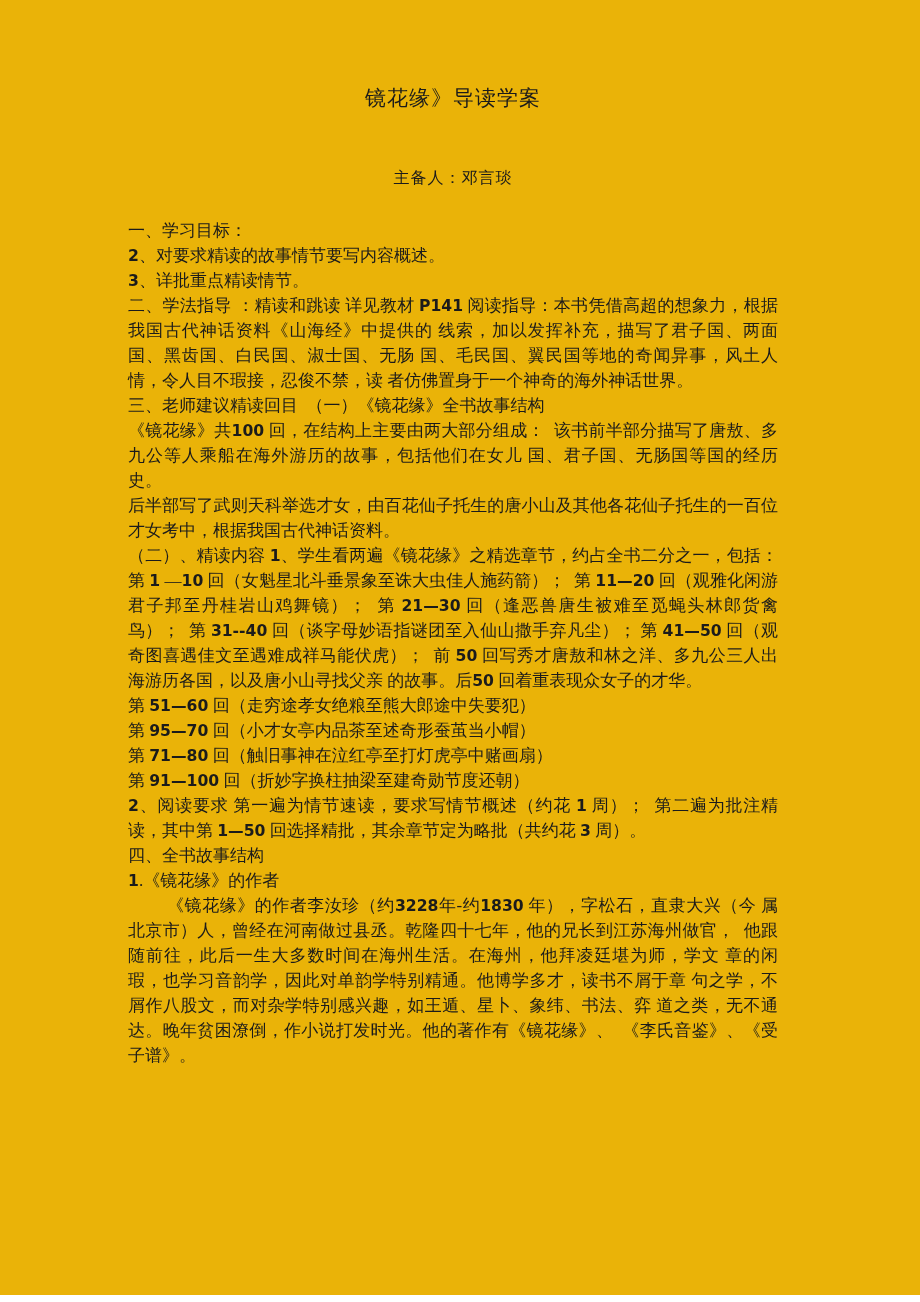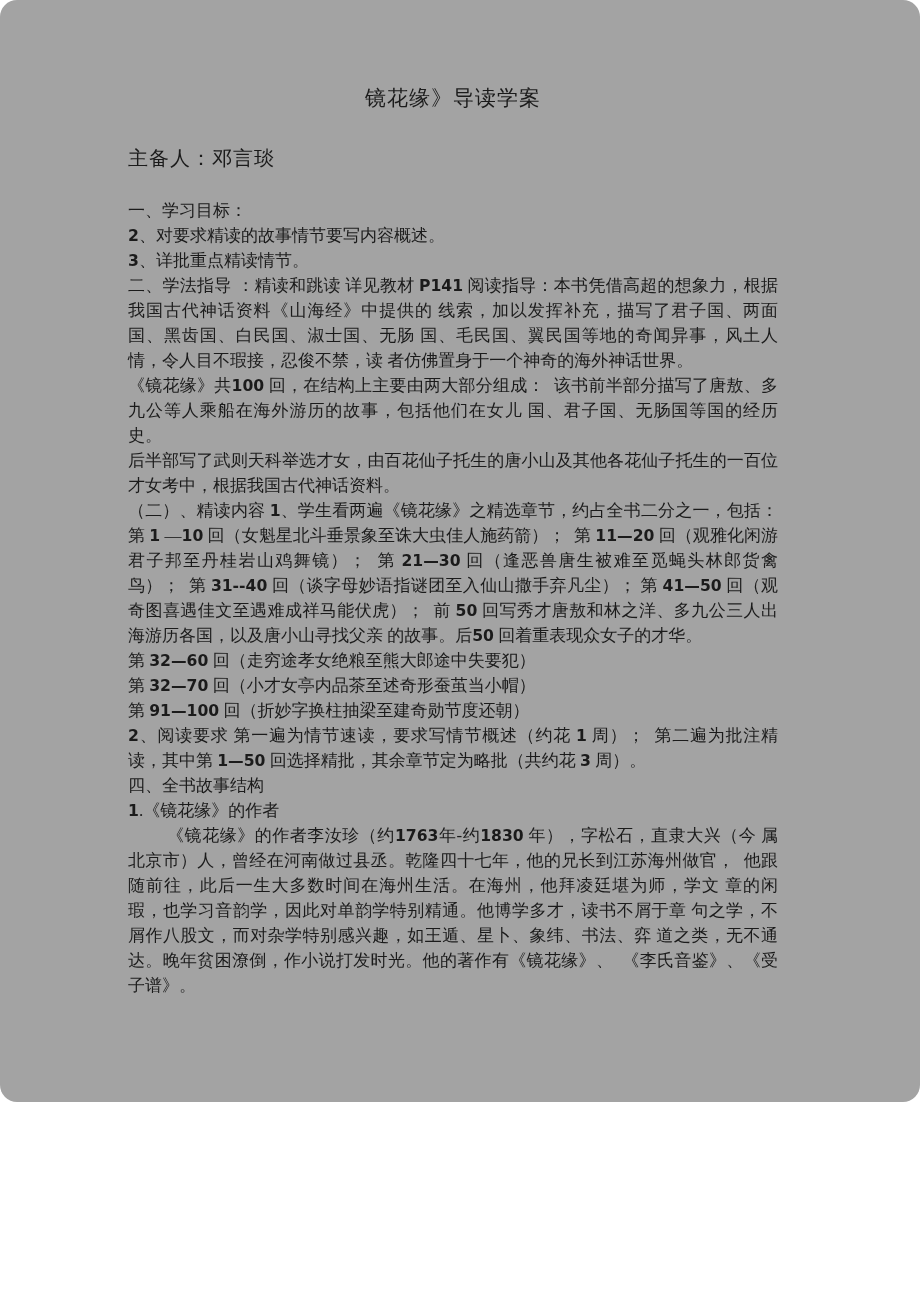--- a/index.html
+++ b/index.html
@@ -10,42 +10,42 @@
   body {
     width: 920px;
     height: 1302px;
     overflow: hidden;
     color: #1b1b1b;
     font-family: "Liberation Serif", "DejaVu Serif", serif;
   }
   .page {
     position: relative;
     width: 920px;
-    height: 1102px;
-    background: #a3a3a3;
-    border-radius: 17px;
+    height: 1295px;
+    background: #eab308;
   }
   .content {
     position: absolute;
     left: 128px;
     top: 84px;
     width: 650px;
   }
   .doc-title {
     text-align: center;
     font-size: 21px;
     line-height: 28px;
     letter-spacing: 1px;
     white-space: pre-wrap;
   }
   .doc-subtitle {
-    font-size: 20px;
+    text-align: center;
+    font-size: 16px;
     line-height: 28px;
     letter-spacing: 1px;
-    margin-top: 32px;
+    margin-top: 52px;
     margin-bottom: 26px;
     white-space: pre-wrap;
   }
   .para, .line, .h-block {
     font-size: 17px;
     line-height: 25px;
     margin: 0;
     text-align: justify;
     white-space: pre-wrap;
     word-break: break-all;
@@ -74,30 +74,32 @@
     <div class="doc-title autonum">镜花缘》导读学案</div>
 
     <div class="doc-subtitle autonum">主备人：邓言琰</div>
 
     <div class="h-block autonum">一、学习目标：</div>
     <div class="line autonum"><span class="lat">2</span>、对要求精读的故事情节要写内容概述。</div>
     <div class="line autonum"><span class="lat">3</span>、详批重点精读情节。</div>
 
     <p class="para"><span class="h-inline autonum">二、学法指导 ：精读和跳读</span><span class="autonum"> 详见教材 <span class="lat">P141</span> 阅读指导：本书凭借高超的想象力，根据我国古代神话资料《山海经》中提供的 线索，加以发挥补充，描写了君子国、两面国、黑齿国、白民国、淑士国、无肠 国、毛民国、翼民国等地的奇闻异事，风土人情，令人目不瑕接，忍俊不禁，读 者仿佛置身于一个神奇的海外神话世界。</span></p>
 
+    <p class="para"><span class="h-inline autonum">三、老师建议精读回目</span><span class="autonum">  （一）《镜花缘》全书故事结构</span></p>
 
     <p class="para autonum">《镜花缘》共<span class="lat">100</span> 回，在结构上主要由两大部分组成：  该书前半部分描写了唐敖、多九公等人乘船在海外游历的故事，包括他们在女儿 国、君子国、无肠国等国的经历史。</p>
     <p class="para autonum">后半部写了武则天科举选才女，由百花仙子托生的唐小山及其他各花仙子托生的一百位才女考中，根据我国古代神话资料。</p>
     <p class="para autonum">（二）、精读内容 <span class="lat">1</span>、学生看两遍《镜花缘》之精选章节，约占全书二分之一，包括：  第 <span class="lat">1</span> —<span class="lat">10</span> 回（女魁星北斗垂景象至诛大虫佳人施药箭）；  第 <span class="lat">11—20</span> 回（观雅化闲游君子邦至丹桂岩山鸡舞镜）；  第 <span class="lat">21—30</span> 回（逢恶兽唐生被难至觅蝇头林郎货禽鸟）；  第 <span class="lat">31--40</span> 回（谈字母妙语指谜团至入仙山撒手弃凡尘）； 第 <span class="lat">41—50</span> 回（观奇图喜遇佳文至遇难成祥马能伏虎）；  前 <span class="lat">50</span> 回写秀才唐敖和林之洋、多九公三人出海游历各国，以及唐小山寻找父亲 的故事。后<span class="lat">50</span> 回着重表现众女子的才华。</p>
 
-    <div class="line autonum">第 <span class="lat">32—60</span> 回（走穷途孝女绝粮至熊大郎途中失要犯）</div>
-    <div class="line autonum">第 <span class="lat">32—70</span> 回（小才女亭内品茶至述奇形蚕茧当小帽）</div>
+    <div class="line autonum">第 <span class="lat">51—60</span> 回（走穷途孝女绝粮至熊大郎途中失要犯）</div>
+    <div class="line autonum">第 <span class="lat">95—70</span> 回（小才女亭内品茶至述奇形蚕茧当小帽）</div>
+    <div class="line autonum">第 <span class="lat">71—80</span> 回（触旧事神在泣红亭至打灯虎亭中赌画扇）</div>
     <div class="line autonum">第 <span class="lat">91—100</span> 回（折妙字换柱抽梁至建奇勋节度还朝）</div>
 
     <p class="para autonum"><span class="lat">2</span>、阅读要求 第一遍为情节速读，要求写情节概述（约花 <span class="lat">1</span> 周）；  第二遍为批注精读，其中第 <span class="lat">1—50</span> 回选择精批，其余章节定为略批（共约花 <span class="lat">3</span> 周）。</p>
 
     <div class="h-block autonum">四、全书故事结构</div>
     <div class="line autonum"><span class="lat">1</span>.《镜花缘》的作者</div>
 
-    <p class="para indented autonum">《镜花缘》的作者李汝珍（约<span class="lat">1763</span>年-约<span class="lat">1830</span> 年），字松石，直隶大兴（今 属北京市）人，曾经在河南做过县丞。乾隆四十七年，他的兄长到江苏海州做官，  他跟随前往，此后一生大多数时间在海州生活。在海州，他拜凌廷堪为师，学文 章的闲瑕，也学习音韵学，因此对单韵学特别精通。他博学多才，读书不屑于章 句之学，不屑作八股文，而对杂学特别感兴趣，如王遁、星卜、象纬、书法、弈 道之类，无不通达。晚年贫困潦倒，作小说打发时光。他的著作有《镜花缘》、  《李氏音鉴》、《受子谱》。</p>
+    <p class="para indented autonum">《镜花缘》的作者李汝珍（约<span class="lat">3228</span>年-约<span class="lat">1830</span> 年），字松石，直隶大兴（今 属北京市）人，曾经在河南做过县丞。乾隆四十七年，他的兄长到江苏海州做官，  他跟随前往，此后一生大多数时间在海州生活。在海州，他拜凌廷堪为师，学文 章的闲瑕，也学习音韵学，因此对单韵学特别精通。他博学多才，读书不屑于章 句之学，不屑作八股文，而对杂学特别感兴趣，如王遁、星卜、象纬、书法、弈 道之类，无不通达。晚年贫困潦倒，作小说打发时光。他的著作有《镜花缘》、  《李氏音鉴》、《受子谱》。</p>
 
   </div>
 </div>
 
 </body></html>

